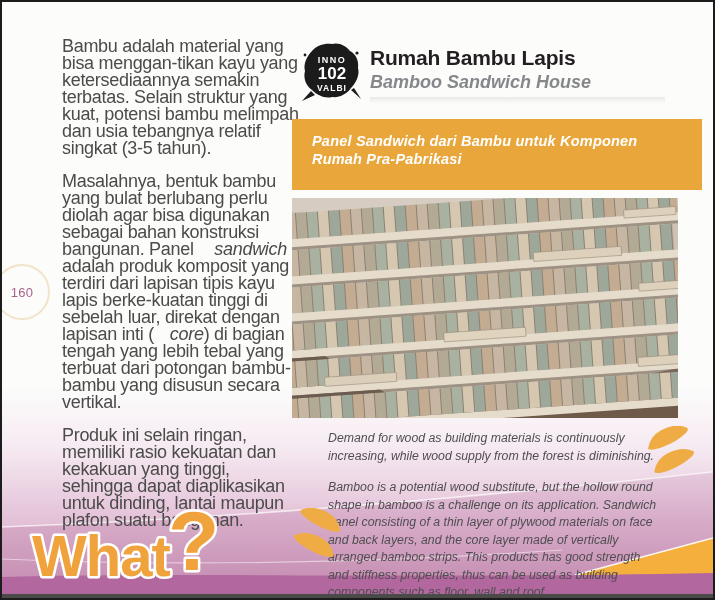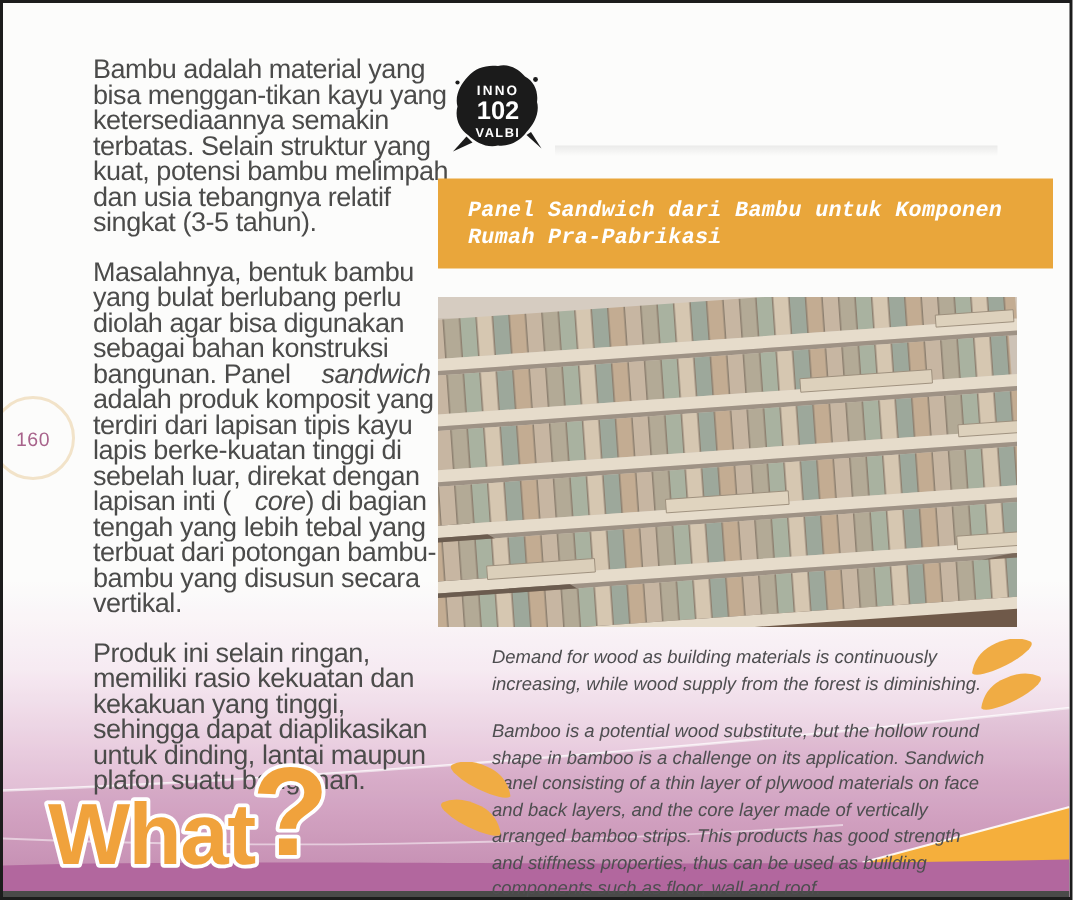--- a/index.html
+++ b/index.html
@@ -27,22 +27,22 @@
   }
   
   .logo{position:absolute;left:297px;top:39px;}
   .titles{position:absolute;left:368px;top:44px;}
   .title{font-size:21px;font-weight:bold;color:#231f20;letter-spacing:-0.2px;}
   .subtitle{font-size:18px;font-weight:bold;font-style:italic;color:#85878a;margin-top:2px;}
   .subtitle-shadow{position:absolute;left:368px;top:95px;width:295px;height:7px;
     background:linear-gradient(180deg,rgba(0,0,0,0.07),rgba(0,0,0,0));}
   
   .banner{
-    position:absolute;left:290px;top:117px;width:410px;height:60px;
-    background:#e9a63b;box-sizing:border-box;padding:13px 20px;font-family:Liberation Mono, monospace;
+    position:absolute;left:290px;top:117px;width:410px;height:71px;
+    background:#e9a63b;box-sizing:border-box;padding:13px 20px;
   }
   .banner div{
     color:#ffffff;font-size:14.5px;font-weight:bold;font-style:italic;
     line-height:18px;letter-spacing:.2px;
   }
   
   .photo{position:absolute;left:290px;top:196px;width:386px;height:220px;}
   .photo svg{display:block;}
   
   .pinkzone{
@@ -91,20 +91,24 @@
   <svg class="logo" width="66" height="64" viewBox="0 0 66 64">
     <path d="M33,3 C40,1 47,5 51,10 C57,13 60,20 59,27 C61,34 57,42 52,47 C48,53 40,57 33,56 C26,58 18,54 13,49 C7,45 4,37 6,30 C4,23 8,15 13,10 C18,4 26,2 33,3 Z" fill="#1b1b1b"></path>
     <path d="M12,50 L3,60 L16,54 Z" fill="#1b1b1b"></path>
     <path d="M52,49 L62,58 L55,47 Z" fill="#1b1b1b"></path>
     <circle cx="58" cy="12" r="1.6" fill="#1b1b1b"></circle>
     <circle cx="6" cy="14" r="1.4" fill="#1b1b1b"></circle>
     <text x="33" y="22" text-anchor="middle" font-size="9" font-weight="bold" letter-spacing="1.5" fill="#ffffff">INNO</text>
     <text x="33" y="38" text-anchor="middle" font-size="17" font-weight="bold" fill="#ffffff">102</text>
     <text x="33" y="50" text-anchor="middle" font-size="8.5" font-weight="bold" letter-spacing="1" fill="#ffffff">VALBI</text>
   </svg>
+  <div class="titles">
+    <div class="title">Rumah Bambu Lapis</div>
+    <div class="subtitle">Bamboo Sandwich House</div>
+  </div>
   <div class="subtitle-shadow"></div>
 
   <div class="banner">
     <div>Panel Sandwich dari Bambu untuk Komponen Rumah Pra-Pabrikasi</div>
   </div>
 
   <div class="photo">
     <svg width="386" height="220" viewBox="0 0 386 220">
       <defs>
         <pattern id="strips" width="66" height="30" patternUnits="userSpaceOnUse">

